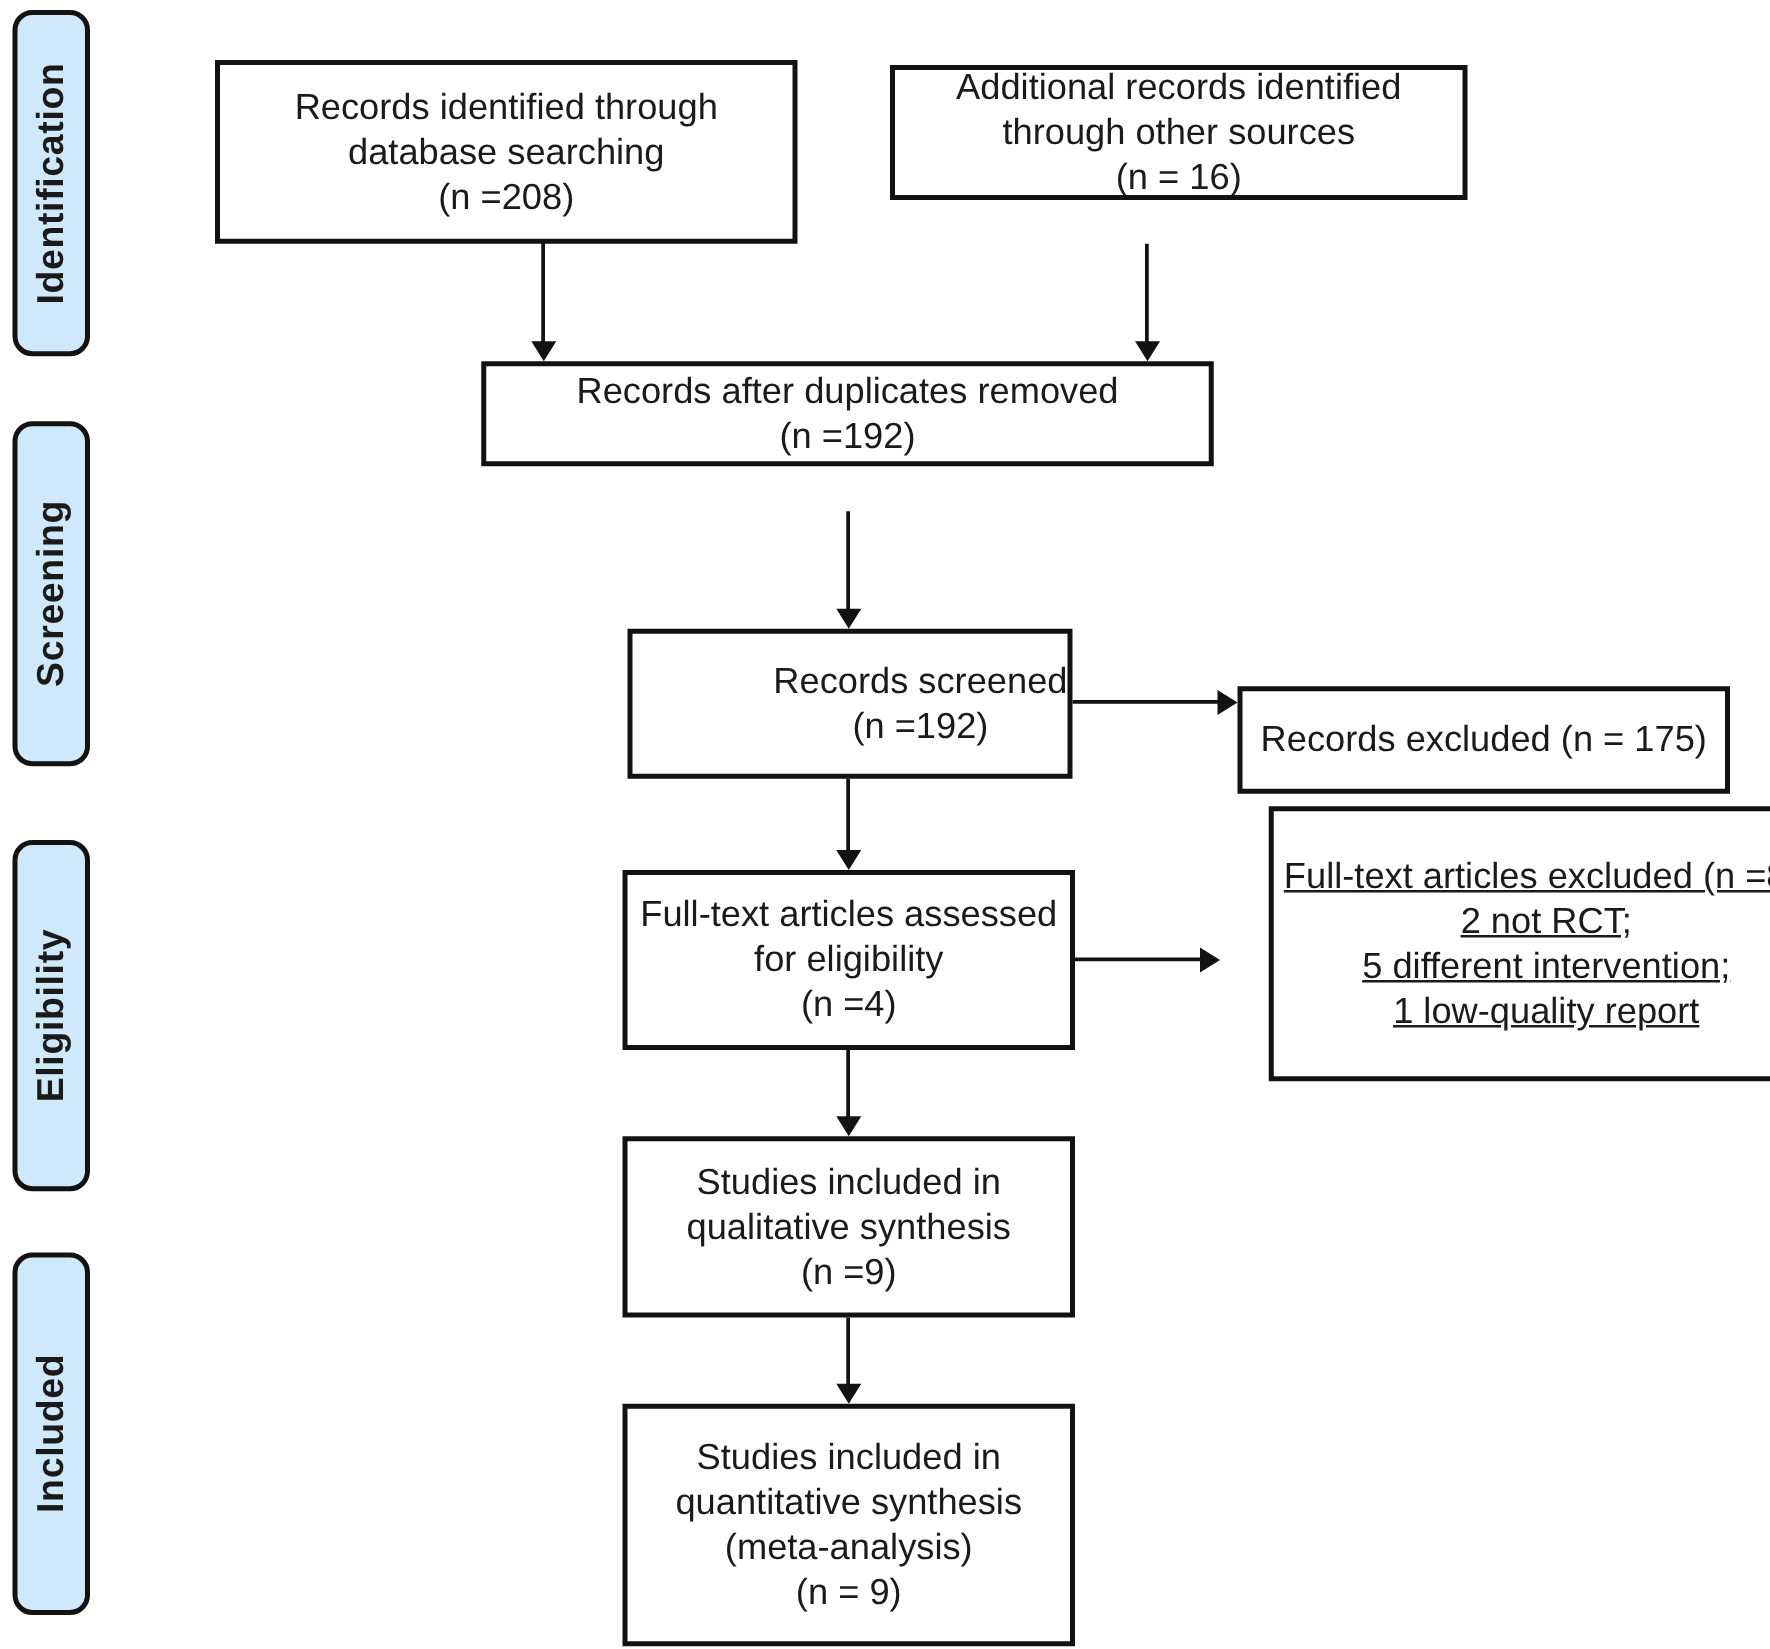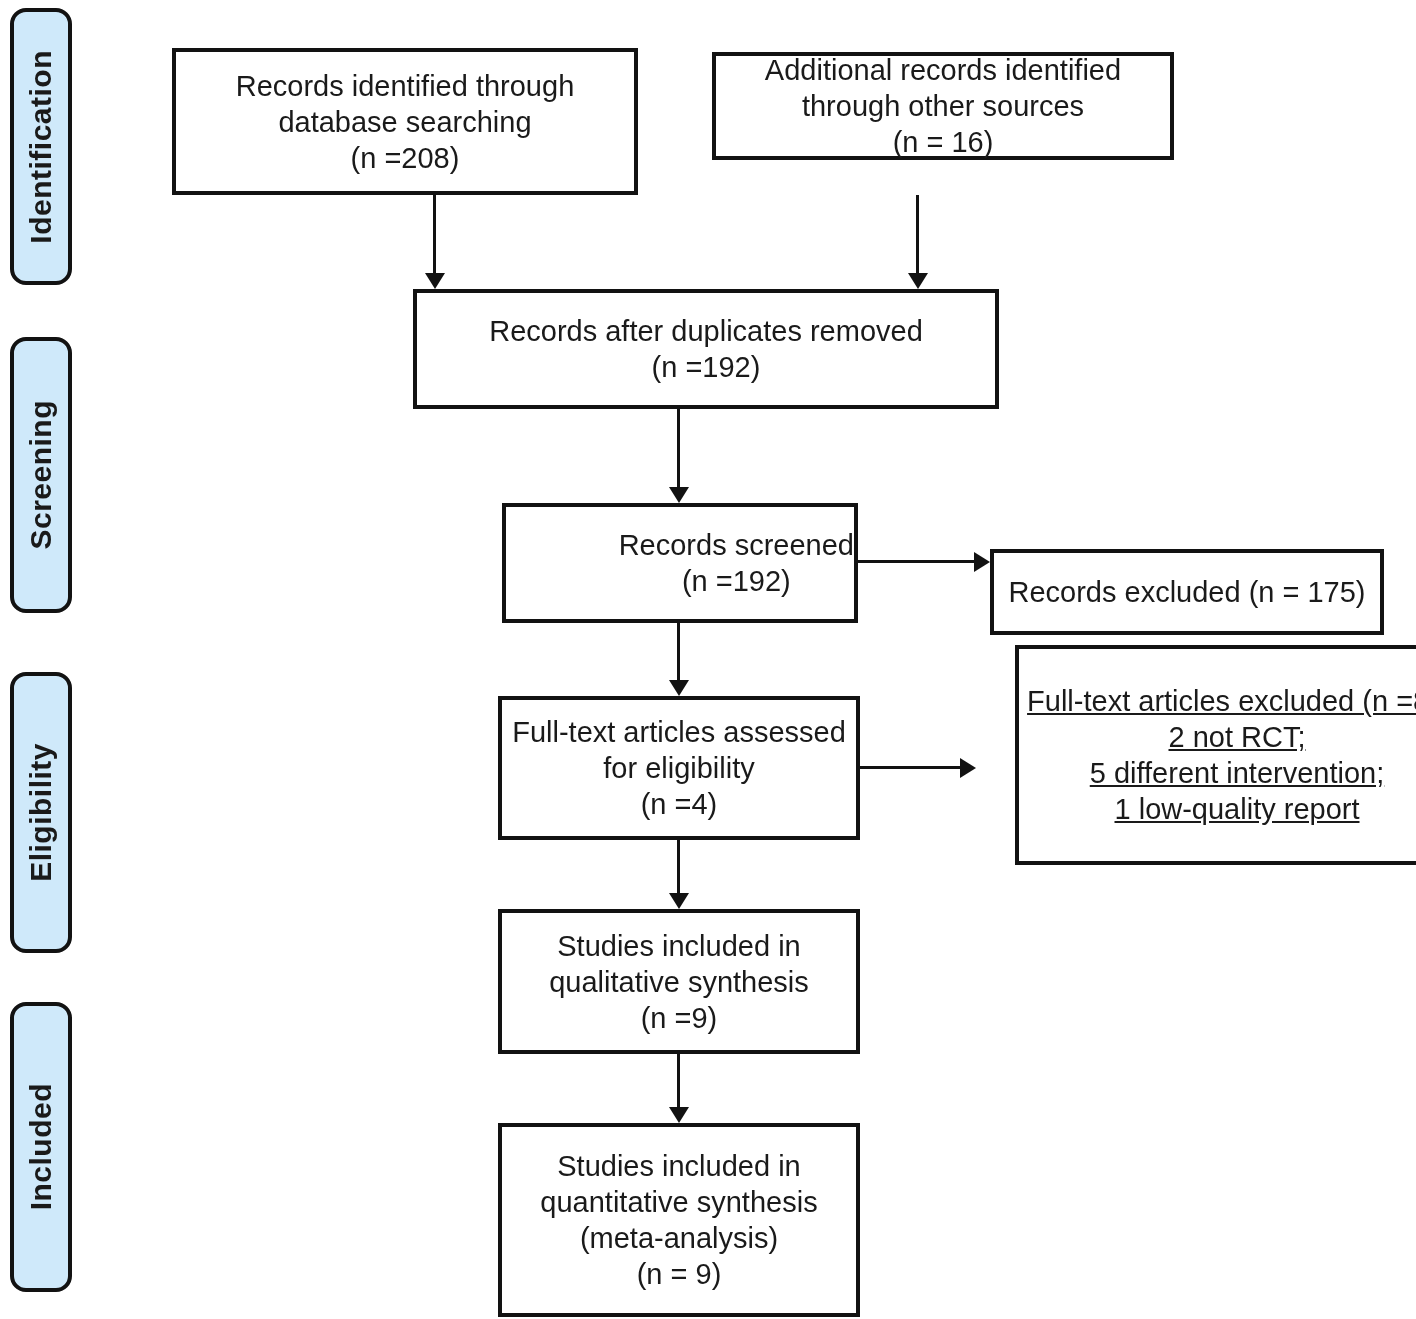--- a/index.html
+++ b/index.html
@@ -107,21 +107,21 @@
 database searching
 (n =208)</span>
   </div>
 
   <div class="box" style="left:712px; top:36px;  width:462px; height:108px;margin-top:16px;">
     <span>Additional records identified
 through other sources
 (n = 16)</span>
   </div>
 
-  <div class="box" style="left:385px; top:289px; width:586px; height:120px;margin-left:28px;">
+  <div class="box" style="left:385px; top:289px; width:586px; height:84px;">
     <span>Records after duplicates removed
 (n =192)</span>
   </div>
 
   <div class="box" style="left:502px; top:503px; width:356px; height:120px;justify-content:flex-end;">
     <span>Records screened
 (n =192)</span>
   </div>
 
   <div class="box" style="left:990px; top:521px; width:394px; height:86px;margin-top:28px;">

